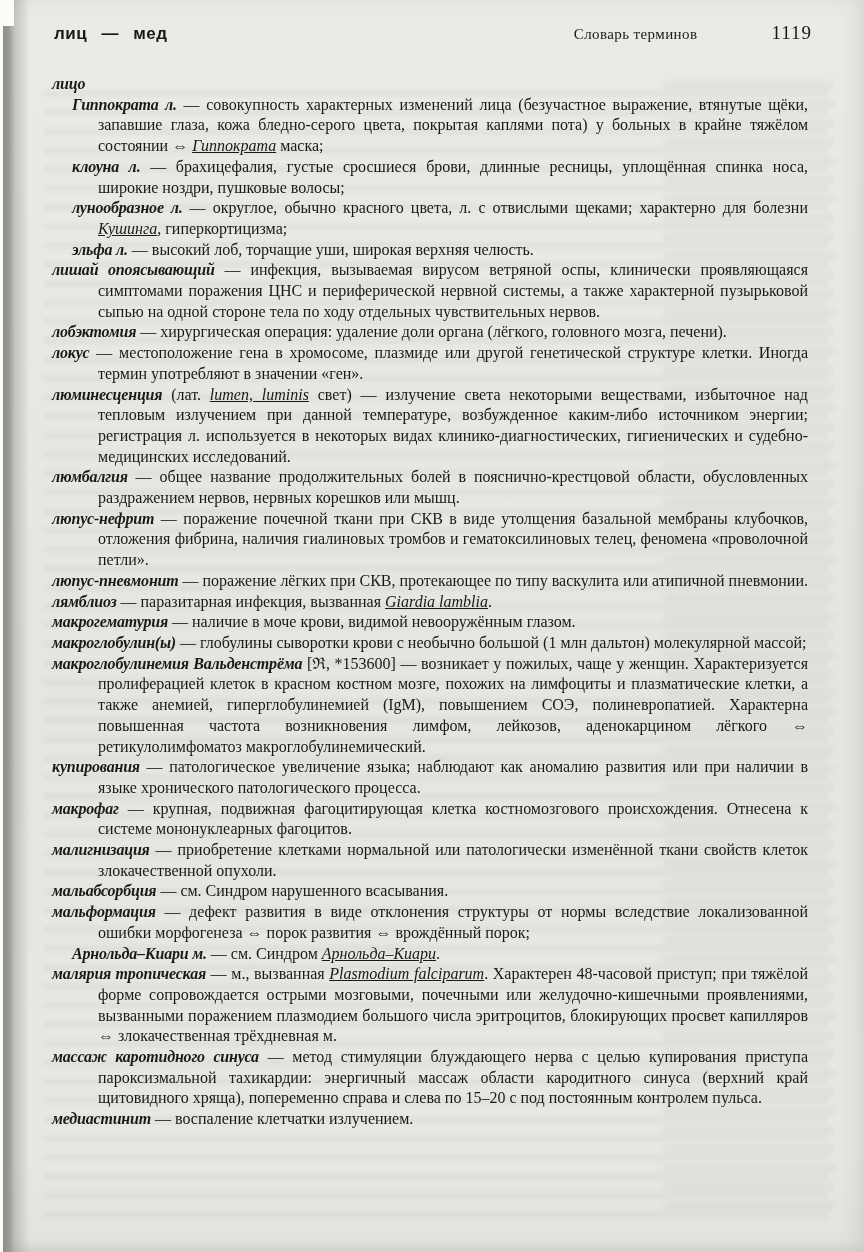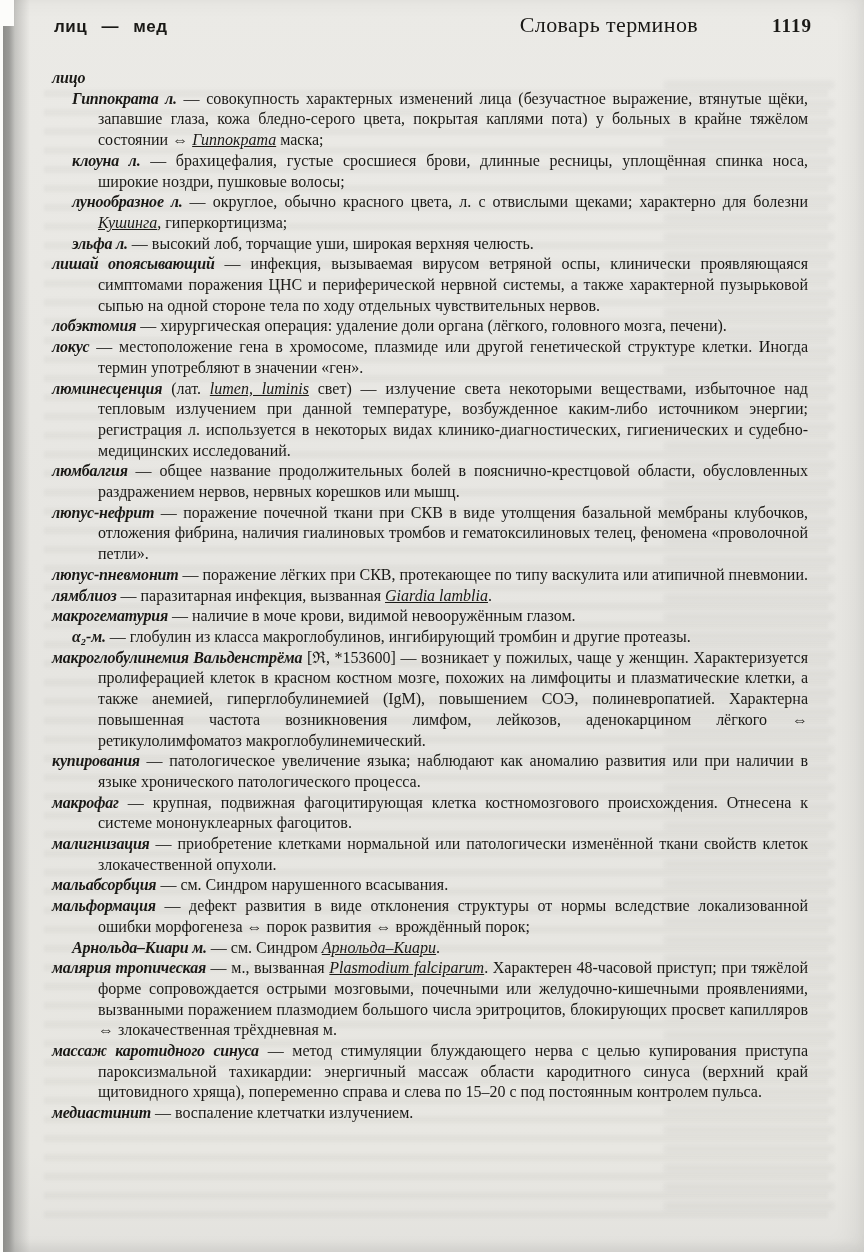--- a/index.html
+++ b/index.html
@@ -43,37 +43,37 @@
     position: absolute; right: 30px; top: 70px; width: 170px; bottom: 40px;
     background: repeating-linear-gradient(180deg,
       rgba(0,0,0,0) 0px, rgba(0,0,0,0) 11px,
       rgba(95,95,90,0.06) 11px, rgba(95,95,90,0.06) 19px);
     filter: blur(2px);
     pointer-events: none;
   }
   .page-header {
     display: flex;
     align-items: baseline;
-    padding: 12px 52px 0 54px;
+    padding: 22px 52px 0 54px;
   }
   .hdr-left {
     font-family: "Liberation Sans", "DejaVu Sans", sans-serif;
     font-weight: 700;
     font-size: 17px;
     word-spacing: 9px;
     letter-spacing: 0.5px;
   }
   .hdr-center {
     margin-left: auto;
-    font-size: 22px;
+    font-size: 15px;
     letter-spacing: 0.4px;
   }
   .hdr-page {
     margin-left: 74px;
-    font-weight: 700;
+    font-weight: 400;
     font-size: 19px;
     letter-spacing: 1px;
   }
   .entries {
     position: relative;
     margin: 30px 56px 16px 52px;
     font-size: 16px;
     line-height: 20.7px;
     text-align: justify;
     hyphens: auto;
@@ -114,21 +114,21 @@
       <p class="entry sub"><span class="head">эльфа л.</span><span> — высокий лоб, торчащие уши, широкая верхняя челюсть.</span></p>
       <p class="entry"><span class="head">лишай опоясывающий</span><span> — инфекция, вызываемая вирусом ветряной оспы, клинически проявляющаяся симптомами поражения ЦНС и периферической нервной системы, а также характерной пузырьковой сыпью на одной стороне тела по ходу отдельных чувствительных нервов.</span></p>
       <p class="entry"><span class="head">лобэктомия</span><span> — хирургическая операция: удаление доли органа (лёгкого, головного мозга, печени).</span></p>
       <p class="entry"><span class="head">локус</span><span> — местоположение гена в хромосоме, плазмиде или другой генетической структуре клетки. Иногда термин употребляют в значении «ген».</span></p>
       <p class="entry"><span class="head">люминесценция</span><span> (лат. <em>lumen, luminis</em> свет) — излучение света некоторыми веществами, избыточное над тепловым излучением при данной температуре, возбужденное каким-либо источником энергии; регистрация л. используется в некоторых видах клинико-диагностических, гигиенических и судебно-медицинских исследований.</span></p>
       <p class="entry"><span class="head">люмбалгия</span><span> — общее название продолжительных болей в пояснично-крестцовой области, обусловленных раздражением нервов, нервных корешков или мышц.</span></p>
       <p class="entry"><span class="head">люпус-нефрит</span><span> — поражение почечной ткани при СКВ в виде утолщения базальной мембраны клубочков, отложения фибрина, наличия гиалиновых тромбов и гематоксилиновых телец, феномена «проволочной петли».</span></p>
       <p class="entry"><span class="head">люпус-пневмонит</span><span> — поражение лёгких при СКВ, протекающее по типу васкулита или атипичной пневмонии.</span></p>
       <p class="entry"><span class="head">лямблиоз</span><span> — паразитарная инфекция, вызванная <em>Giardia lamblia</em>.</span></p>
       <p class="entry"><span class="head">макрогематурия</span><span> — наличие в моче крови, видимой невооружённым глазом.</span></p>
-      <p class="entry sub"><span class="head">α₂-м.</span><span> — глобулин из класса макроглобулинов, ингибирующий тромбин и другие протеазы.</span></p>
+      <p class="entry"><span class="head">макроглобулин(ы)</span><span> — глобулины сыворотки крови с необычно большой (1 млн дальтон) молекулярной массой;</span></p>
       <p class="entry"><span class="head">макроглобулинемия Вальденстрёма</span><span> [ℜ, *153600] — возникает у пожилых, чаще у женщин. Характеризуется пролиферацией клеток в красном костном мозге, похожих на лимфоциты и плазматические клетки, а также анемией, гиперглобулинемией (IgM), повышением СОЭ, полиневропатией. Характерна повышенная частота возникновения лимфом, лейкозов, аденокарцином лёгкого ⇔ ретикулолимфоматоз макроглобулинемический.</span></p>
       <p class="entry"><span class="head">купирования</span><span> — патологическое увеличение языка; наблюдают как аномалию развития или при наличии в языке хронического патологического процесса.</span></p>
       <p class="entry"><span class="head">макрофаг</span><span> — крупная, подвижная фагоцитирующая клетка костномозгового происхождения. Отнесена к системе мононуклеарных фагоцитов.</span></p>
       <p class="entry"><span class="head">малигнизация</span><span> — приобретение клетками нормальной или патологически изменённой ткани свойств клеток злокачественной опухоли.</span></p>
       <p class="entry"><span class="head">мальабсорбция</span><span> — см. Синдром нарушенного всасывания.</span></p>
       <p class="entry"><span class="head">мальформация</span><span> — дефект развития в виде отклонения структуры от нормы вследствие локализованной ошибки морфогенеза ⇔ порок развития ⇔ врождённый порок;</span></p>
       <p class="entry sub"><span class="head">Арнольда–Киари м.</span><span> — см. Синдром <em>Арнольда–Киари</em>.</span></p>
       <p class="entry"><span class="head">малярия тропическая</span><span> — м., вызванная <em>Plasmodium falciparum</em>. Характерен 48-часовой приступ; при тяжёлой форме сопровождается острыми мозговыми, почечными или желудочно-кишечными проявлениями, вызванными поражением плазмодием большого числа эритроцитов, блокирующих просвет капилляров ⇔ злокачественная трёхдневная м.</span></p>
       <p class="entry"><span class="head">массаж каротидного синуса</span><span> — метод стимуляции блуждающего нерва с целью купирования приступа пароксизмальной тахикардии: энергичный массаж области кародитного синуса (верхний край щитовидного хряща), попеременно справа и слева по 15–20 с под постоянным контролем пульса.</span></p>
       <p class="entry"><span class="head">медиастинит</span><span> — воспаление клетчатки излучением.</span></p>

